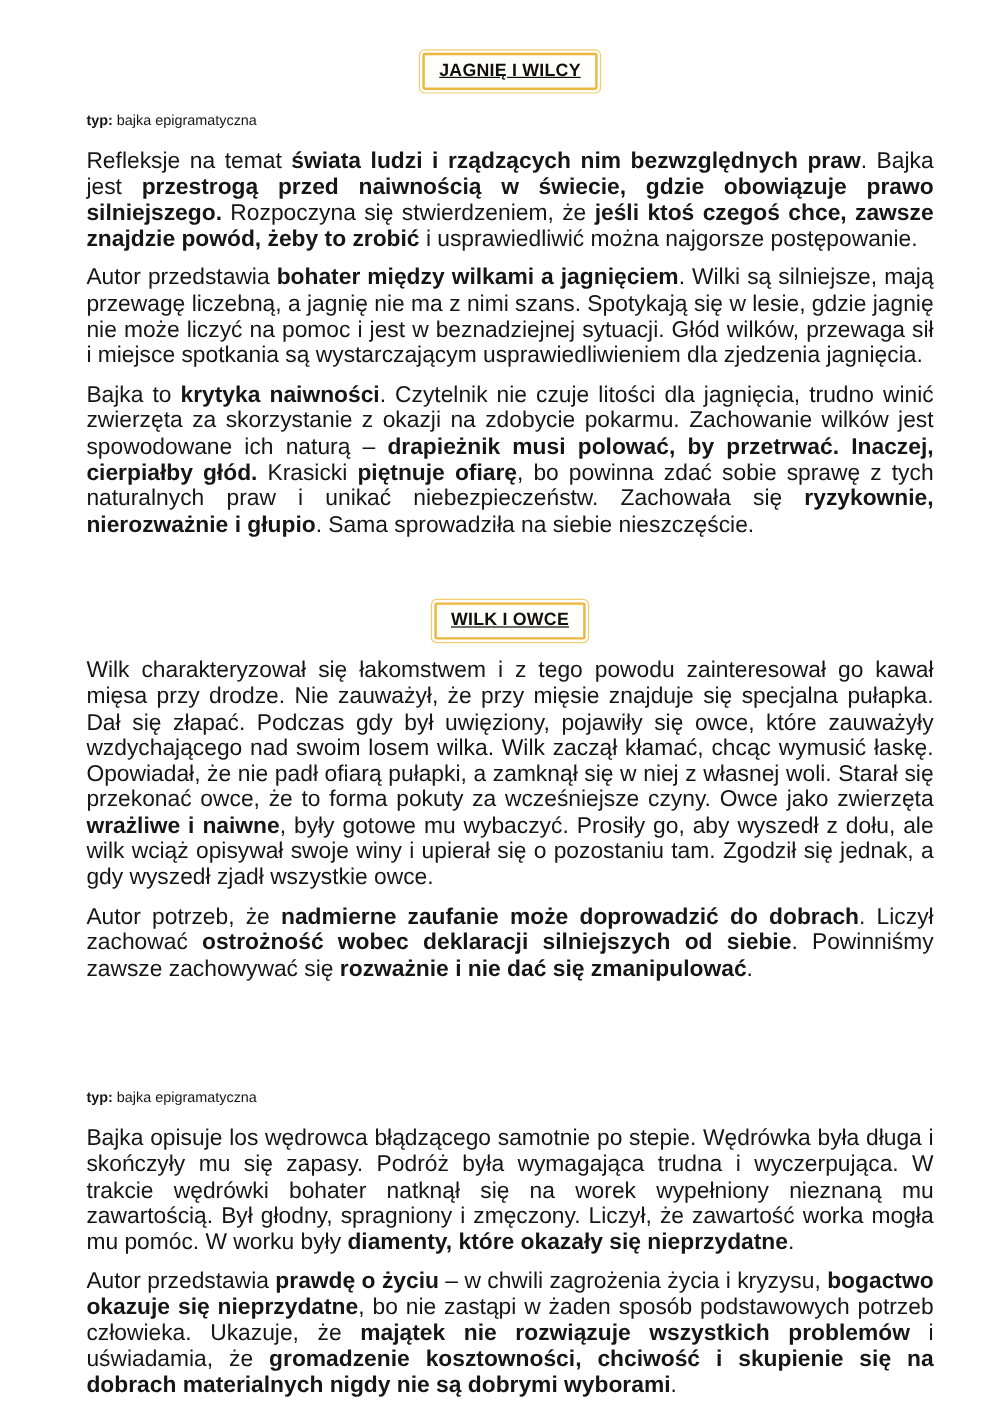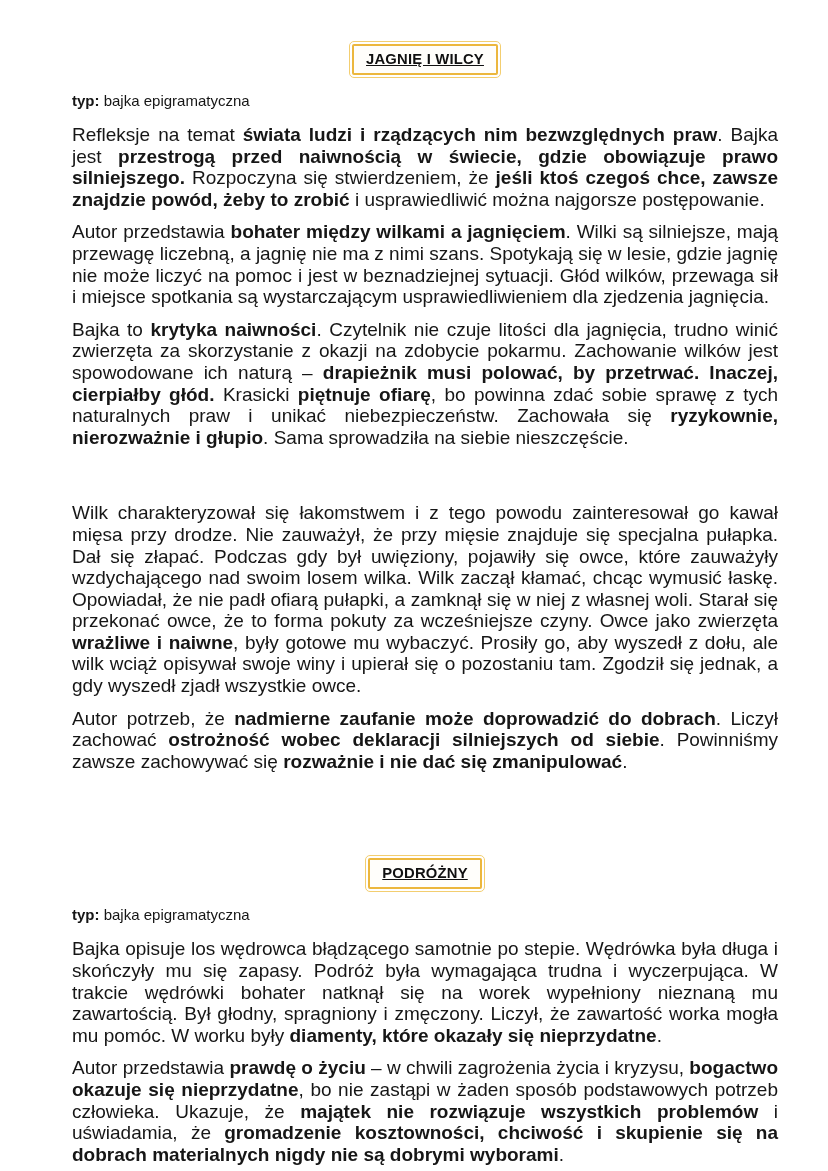--- a/index.html
+++ b/index.html
@@ -32,21 +32,21 @@
     background: #fffefb;
   }
   .title-text {
     font-weight: bold;
     text-decoration: underline;
     font-size: 14.8px;
     letter-spacing: 0.2px;
     color: #101010;
   }
   .type-line {
-    font-size: 15px;
+    font-size: 12px;
     line-height: 21px;
     margin-bottom: 13px;
   }
   .type-label { font-weight: bold; }
   .paragraphs p {
     font-size: 19px;
     line-height: 21.6px;
     text-align: justify;
     margin-bottom: 11px;
   }
@@ -66,32 +66,32 @@
     </div>
     <p class="type-line"><strong class="type-label">typ:</strong><span class="type-value"> bajka epigramatyczna</span></p>
     <div class="paragraphs">
           <p><span>Refleksje na temat </span><strong>świata ludzi i rządzących nim bezwzględnych praw</strong><span>. Bajka jest </span><strong>przestrogą przed naiwnością w świecie, gdzie obowiązuje prawo silniejszego.</strong><span> Rozpoczyna się stwierdzeniem, że </span><strong>jeśli ktoś czegoś chce, zawsze znajdzie powód, żeby to zrobić</strong><span> i usprawiedliwić można najgorsze postępowanie.</span></p>
           <p><span>Autor przedstawia </span><strong>bohater między wilkami a jagnięciem</strong><span>. Wilki są silniejsze, mają przewagę liczebną, a jagnię nie ma z nimi szans. Spotykają się w lesie, gdzie jagnię nie może liczyć na pomoc i jest w beznadziejnej sytuacji. Głód wilków, przewaga sił i miejsce spotkania są wystarczającym usprawiedliwieniem dla zjedzenia jagnięcia.</span></p>
           <p><span>Bajka to </span><strong>krytyka naiwności</strong><span>. Czytelnik nie czuje litości dla jagnięcia, trudno winić zwierzęta za skorzystanie z okazji na zdobycie pokarmu. Zachowanie wilków jest spowodowane ich naturą – </span><strong>drapieżnik musi polować, by przetrwać. Inaczej, cierpiałby głód.</strong><span> Krasicki </span><strong>piętnuje ofiarę</strong><span>, bo powinna zdać sobie sprawę z tych naturalnych praw i unikać niebezpieczeństw. Zachowała się </span><strong>ryzykownie, nierozważnie i głupio</strong><span>. Sama sprowadziła na siebie nieszczęście.</span></p>
         </div>
   </section>
 
   <section class="fable-section">
+    <div class="title-row">
+      <div class="title-box">
+        <span class="title-text">WILK I OWCE</span>
+      </div>
+    </div>
     <div class="paragraphs">
           <p><span>Wilk charakteryzował się łakomstwem i z tego powodu zainteresował go kawał mięsa przy drodze. Nie zauważył, że przy mięsie znajduje się specjalna pułapka. Dał się złapać. Podczas gdy był uwięziony, pojawiły się owce, które zauważyły wzdychającego nad swoim losem wilka. Wilk zaczął kłamać, chcąc wymusić łaskę. Opowiadał, że nie padł ofiarą pułapki, a zamknął się w niej z własnej woli. Starał się przekonać owce, że to forma pokuty za wcześniejsze czyny. Owce jako zwierzęta </span><strong>wrażliwe i naiwne</strong><span>, były gotowe mu wybaczyć. Prosiły go, aby wyszedł z dołu, ale wilk wciąż opisywał swoje winy i upierał się o pozostaniu tam. Zgodził się jednak, a gdy wyszedł zjadł wszystkie owce.</span></p>
           <p><span>Autor potrzeb, że </span><strong>nadmierne zaufanie może doprowadzić do dobrach</strong><span>. Liczył zachować </span><strong>ostrożność wobec deklaracji silniejszych od siebie</strong><span>. Powinniśmy zawsze zachowywać się </span><strong>rozważnie i nie dać się zmanipulować</strong><span>.</span></p>
         </div>
   </section>
 
   <section class="fable-section">
-    <div class="title-row">
-      <div class="title-box">
-        <span class="title-text">PODRÓŻNY</span>
-      </div>
-    </div>
     <p class="type-line"><strong class="type-label">typ:</strong><span class="type-value"> bajka epigramatyczna</span></p>
     <div class="paragraphs">
           <p><span>Bajka opisuje los wędrowca błądzącego samotnie po stepie. Wędrówka była długa i skończyły mu się zapasy. Podróż była wymagająca trudna i wyczerpująca. W trakcie wędrówki bohater natknął się na worek wypełniony nieznaną mu zawartością. Był głodny, spragniony i zmęczony. Liczył, że zawartość worka mogła mu pomóc. W worku były </span><strong>diamenty, które okazały się nieprzydatne</strong><span>.</span></p>
           <p><span>Autor przedstawia </span><strong>prawdę o życiu</strong><span> – w chwili zagrożenia życia i kryzysu, </span><strong>bogactwo okazuje się nieprzydatne</strong><span>, bo nie zastąpi w żaden sposób podstawowych potrzeb człowieka. Ukazuje, że </span><strong>majątek nie rozwiązuje wszystkich problemów</strong><span> i uświadamia, że </span><strong>gromadzenie kosztowności, chciwość i skupienie się na dobrach materialnych nigdy nie są dobrymi wyborami</strong><span>.</span></p>
         </div>
   </section>
 </div>
 </main>
 
 </body></html>

